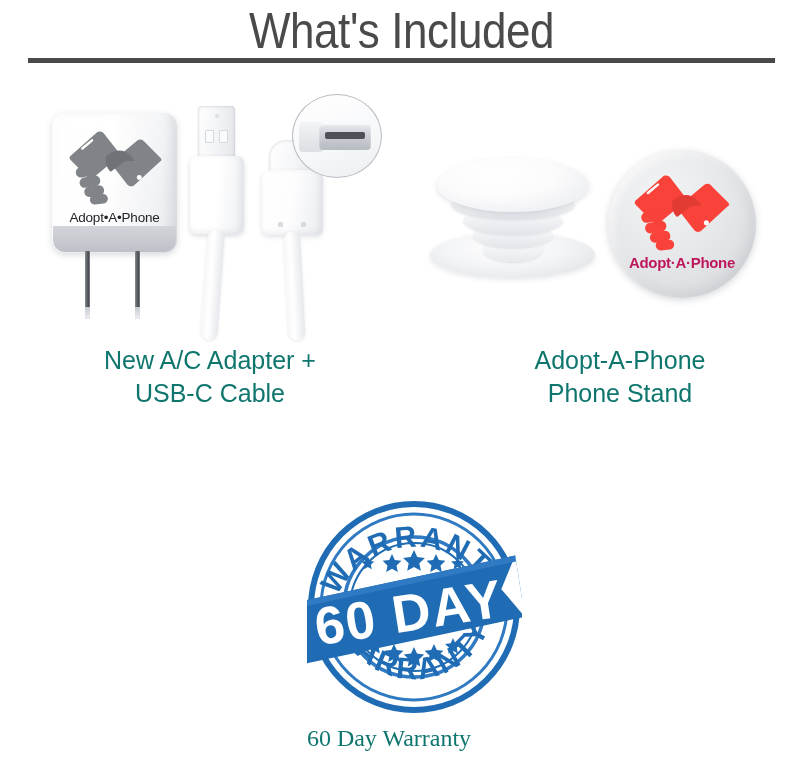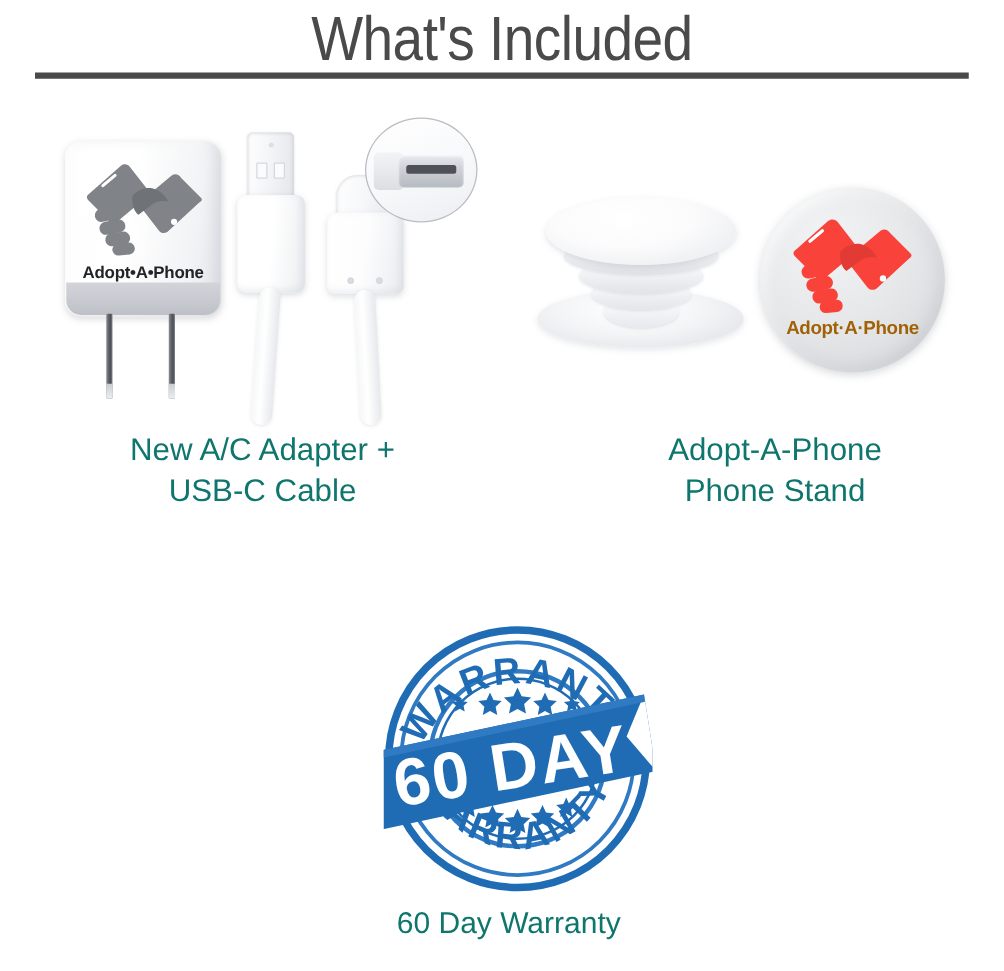--- a/index.html
+++ b/index.html
@@ -41,21 +41,21 @@
     position: absolute;
     text-align: center;
     font-size: 25px;
     line-height: 33px;
     color: #0f766e;
     font-family: "Liberation Sans", sans-serif;
     white-space: pre-line;
   }
   #caption-charger { left: 20px; top: 344px; width: 380px; }
   #caption-stand   { left: 450px; top: 344px; width: 340px; }
-  #caption-warranty{ left: 232px; top: 722px; width: 350px; font-size: 24px; }
+  #caption-warranty{ left: 214px; top: 722px; width: 350px; font-size: 24px; font-family: Liberation Serif, serif; }
 
   
   #charger-cable-group { position: absolute; left: 30px; top: 88px; width: 360px; height: 250px; }
 
   
   #charger-body {
     position: absolute; left: 22px; top: 25px;
     width: 125px; height: 140px;
     border-radius: 13px;
     background: linear-gradient(100deg,#fdfdfd 0%,#ffffff 40%,#f2f3f5 78%,#e3e5e9 100%);
@@ -71,21 +71,21 @@
     border-radius: 10px 22px 30px 14px;
     background: linear-gradient(160deg,rgba(255,255,255,0.85),rgba(255,255,255,0));
     pointer-events:none;
   }
   
   #charger-logo { position: absolute; left: 38px; top: 40px; width: 95px; height: 78px; }
   #charger-logo svg { width: 100%; height: 100%; display: block; }
   #charger-logo-text {
     position: absolute; left: 22px; top: 122px; width: 125px;
     text-align: center;
-    font-size: 13.5px; font-weight: bold; letter-spacing: -0.2px;
+    font-size: 13.5px; font-weight: normal; letter-spacing: -0.2px;
     color: #222428; font-family: "Liberation Sans", sans-serif;
   }
   
   .prong {
     position: absolute; width: 5px; height: 68px;
     background: linear-gradient(90deg,#8d9097 0%,#63666d 35%,#4c4f55 70%,#85888f 100%);
     border-radius: 1px;
   }
   #prong-left  { left: 55px; top: 163px; }
   #prong-right { left: 105px; top: 163px; }
@@ -216,21 +216,21 @@
     border-radius: 50%;
     background: radial-gradient(circle at 36% 28%, #f2f3f4 0%, #e7e8ea 45%, #d4d6d9 100%);
     box-shadow: 0 2px 7px rgba(120,125,135,0.30), inset -4px -4px 12px rgba(160,165,175,0.28), inset 4px 4px 10px rgba(255,255,255,0.8);
   }
   #disc-logo { position: absolute; left: 20px; top: 22px; width: 108px; height: 80px; }
   #disc-logo svg { width: 100%; height: 100%; display: block; }
   #disc-logo-text {
     position: absolute; left: 0; top: 104px; width: 148px;
     text-align: center;
     font-size: 15px; font-weight: bold; letter-spacing: -0.3px;
-    color: #a16207; font-family: "Liberation Sans", sans-serif;
+    color: #be185d; font-family: "Liberation Sans", sans-serif;
   }
 
   
   #warranty-group { position: absolute; left: 307px; top: 498px; width: 215px; height: 218px; }
   #warranty-svg { width: 215px; height: 218px; display: block; }
 </style>
 </head>
 <body>
 
 <div id="header-block">

